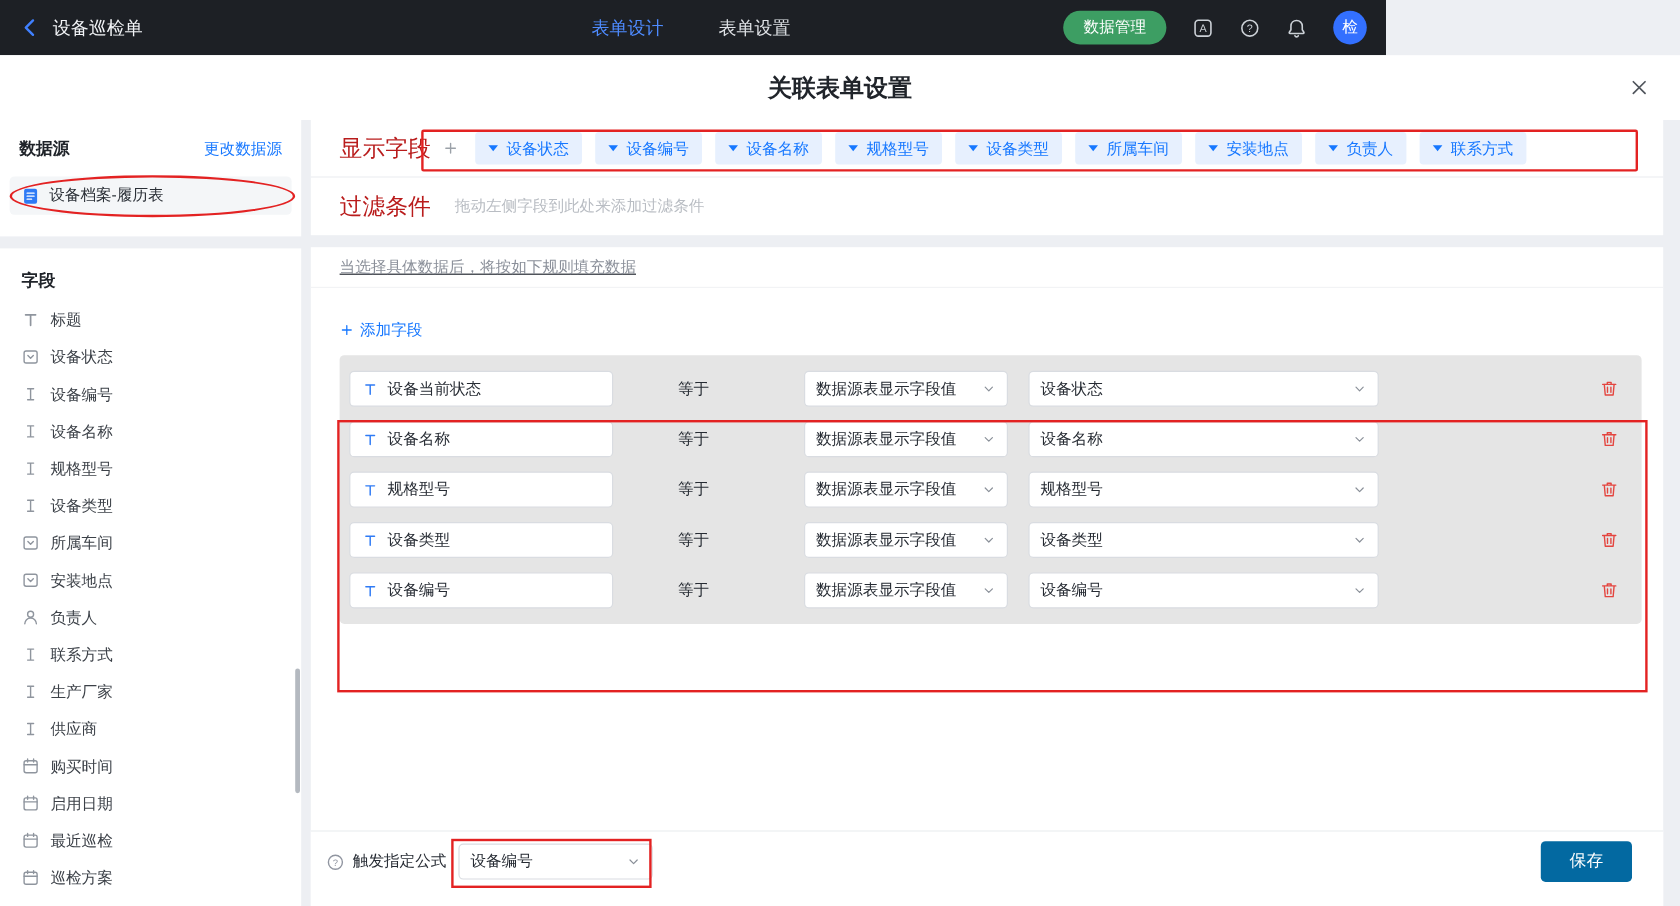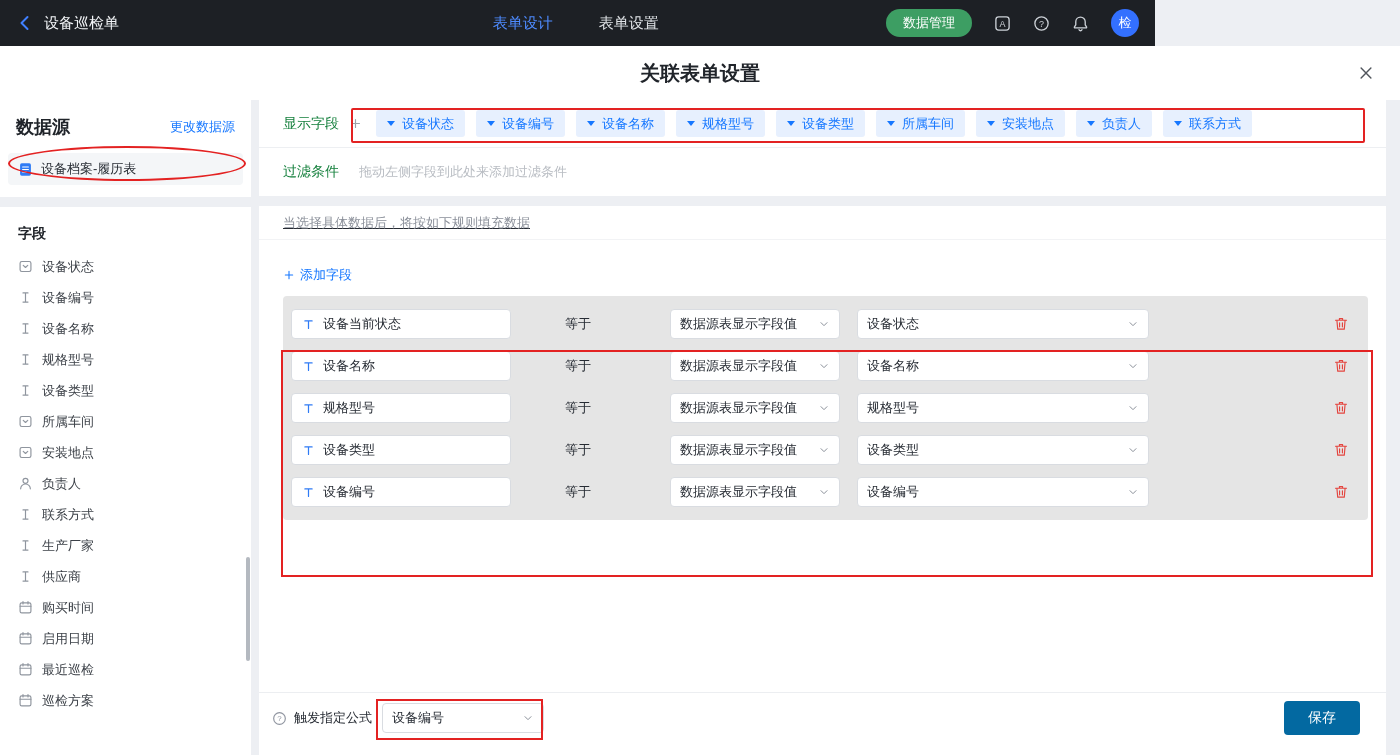--- a/index.html
+++ b/index.html
@@ -49,37 +49,37 @@
   .card { background:#fff; }
   .sidebar { position:absolute; left:0; top:0; width:251px; bottom:0; }
   .ds-card { position:absolute; top:0; left:0; width:251px; height:97px; }
   .fields-card { position:absolute; top:107px; left:0; width:251px; bottom:0; overflow:hidden; }
   .mainpanel { position:absolute; left:259px; top:0; width:1127px; bottom:0; }
   .top-card { position:absolute; top:0; left:0; width:1127px; height:96px; }
   .main-card { position:absolute; top:106px; left:0; width:1127px; bottom:0; }
 
   
   .ds-head { display:flex; align-items:center; justify-content:space-between; padding:15px 16px 0; }
-  .sec-title { font-size:18px; font-weight:700; color:#20242a; }
+  .sec-title { font-size:14px; font-weight:700; color:#20242a; }
   .link { color:#1677ff; font-size:13px; cursor:pointer; text-decoration:none; }
   .ds-item {
     margin:14px 8px 0; height:32px; background:#f4f6f8; border-radius:4px;
     display:flex; align-items:center; gap:8px; padding:0 10px; color:#2a2f36; cursor:pointer;
   }
   .doc { width:15px; height:15px; }
   .ftitle { padding:16px 0 8px 18px; font-size:14px; font-weight:700; color:#20242a; line-height:20px; }
   .field-list { list-style:none; }
   .field-item { height:31px; display:flex; align-items:center; gap:9px; padding:0 10px 0 18px; cursor:pointer; }
   .fic { width:15px; height:15px; color:#8f959e; flex:0 0 auto; }
   .flabel { color:#3c4148; white-space:nowrap; }
   .sb-scroll { position:absolute; right:1px; top:350px; width:4px; height:104px; border-radius:2px; background:#b4b9c0; }
 
   
   .row { display:flex; align-items:center; padding-left:24px; }
-  .row-label { font-size:14px; color:#15803d; white-space:nowrap; }
+  .row-label { font-size:19px; color:#b91c1c; white-space:nowrap; }
   .df-row { height:48px; border-bottom:1px solid #edeff2; }
   .plus { width:13px; height:13px; color:#9ba1a8; margin:0 14px 0 10px; cursor:pointer; }
   .chips { display:flex; align-items:center; gap:11px; }
   .chip {
     display:inline-flex; align-items:center; gap:7px; height:27px; padding:0 11px;
     background:#e7f0fe; border-radius:3px; color:#1677ff; cursor:pointer; white-space:nowrap;
   }
   .chip .caret { width:0; height:0; border-left:4.5px solid transparent; border-right:4.5px solid transparent; border-top:5.5px solid #1677ff; }
   .filter-row { height:47px; }
   .placeholder { color:#b9bdc3; margin-left:20px; }
@@ -252,20 +252,28 @@
           <span>设备档案-履历表</span>
         </div>
       </section>
 
       <section class="card fields-card">
         <div class="sec-title ftitle">字段</div>
         <ul class="field-list">
           <li class="field-item">
               <span class="icon fic">
                 <svg>
+                  <use href="#i-title"></use>
+                </svg>
+              </span>
+              <span class="flabel">标题</span>
+            </li>
+          <li class="field-item">
+              <span class="icon fic">
+                <svg>
                   <use href="#i-select"></use>
                 </svg>
               </span>
               <span class="flabel">设备状态</span>
             </li>
           <li class="field-item">
               <span class="icon fic">
                 <svg>
                   <use href="#i-input"></use>
                 </svg>

